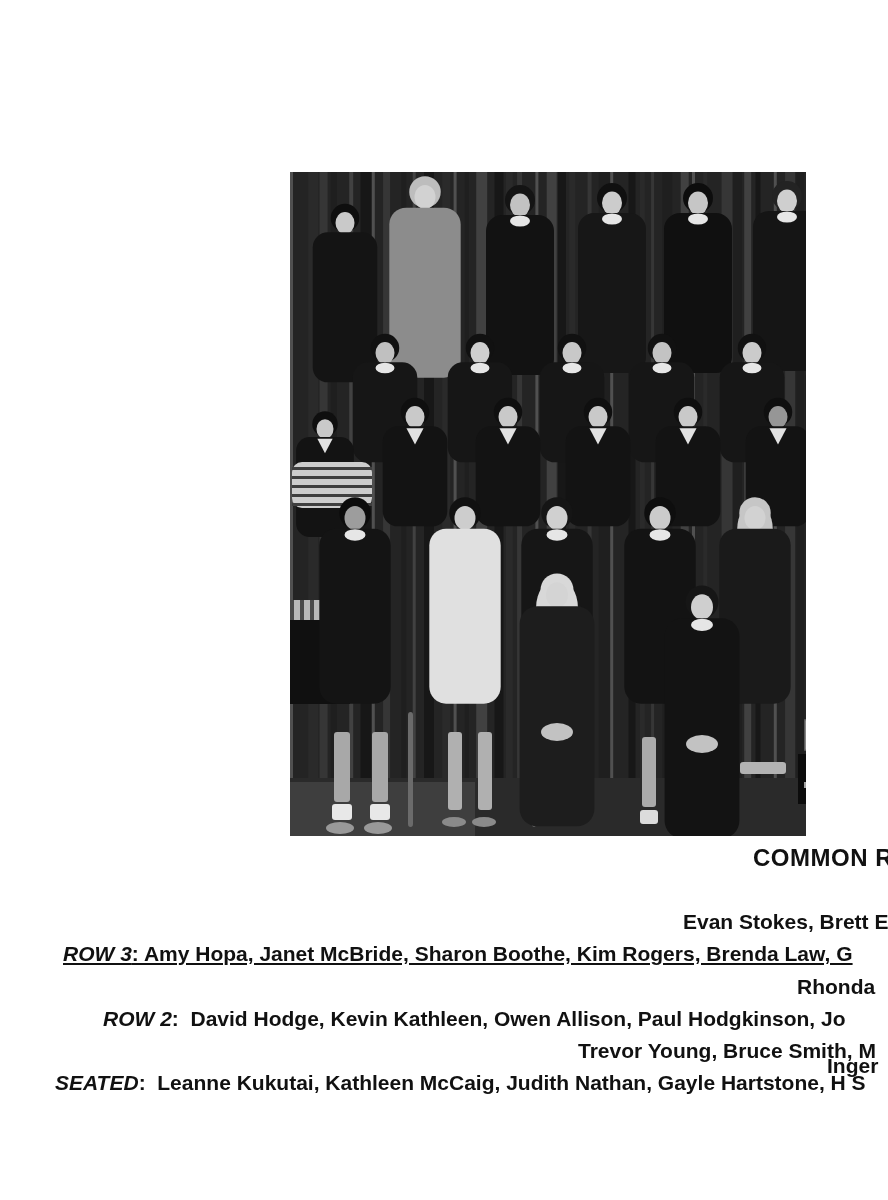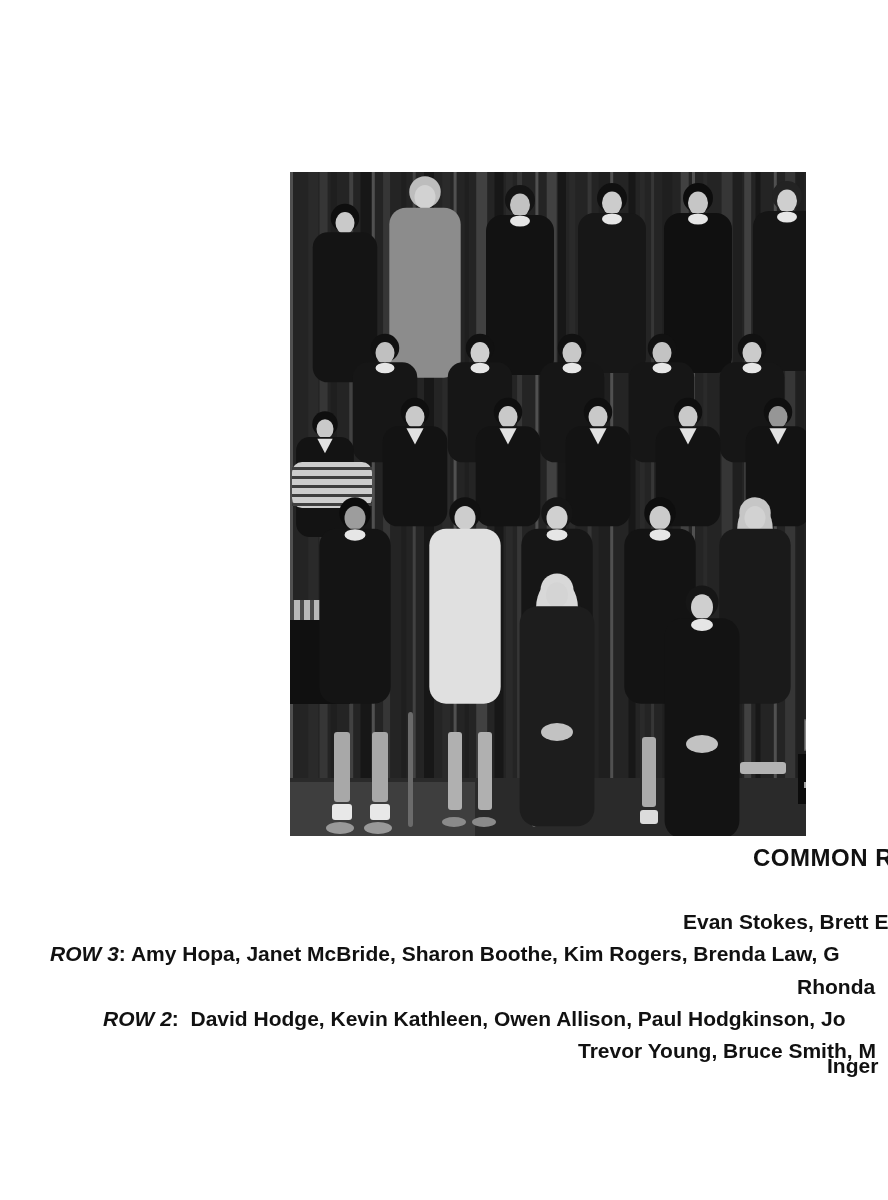--- a/index.html
+++ b/index.html
@@ -20,21 +20,21 @@
     font-size:21px;
     color:#111111;
     white-space:pre;
     line-height:1.1;
   }
   .cap-title{font-size:24px;letter-spacing:.5px;}
   .lbl{font-style:italic;}
   #cap-1{left:753px;top:845px;}
   #cap-2{left:92px; top:878px;}
   #cap-3{left:683px;top:910px;}
-  #cap-4{left:50px; top:942px;}
+  #cap-4{left:63px; top:942px;text-decoration:underline;}
   #cap-5{left:797px;top:975px;}
   #cap-6{left:103px;top:1007px;}
   #cap-7{left:578px;top:1039px;}
   #cap-8{left:55px; top:1071px;}
   #cap-9{left:827px;top:1054px;}
   #cap-10{left:515px;top:1136px;}
   .sign-year{
     font-family:"Liberation Sans", sans-serif;
     font-weight:700;font-size:19px;letter-spacing:3px;fill:#1c1c1c;
   }
@@ -261,17 +261,18 @@
   <div class="cap-line" id="cap-3">Evan Stokes, Brett E</div>
 
   <div class="cap-line" id="cap-4"><span class="lbl">ROW 3</span><span>: Amy Hopa, Janet McBride, Sharon Boothe, Kim Rogers, Brenda Law, G</span></div>
 
   <div class="cap-line" id="cap-5">Rhonda</div>
 
   <div class="cap-line" id="cap-6"><span class="lbl">ROW 2</span><span>:  David Hodge, Kevin Kathleen, Owen Allison, Paul Hodgkinson, Jo</span></div>
 
   <div class="cap-line" id="cap-7">Trevor Young, Bruce Smith, M</div>
 
+  <div class="cap-line" id="cap-8"><span class="lbl">SEATED</span><span>:  Leanne Kukutai, Kathleen McCaig, Judith Nathan, Gayle Hartstone, H S</span></div>
 
   <div class="cap-line" id="cap-9">Inger</div>
 
 
 </div>
 
 </body></html>

